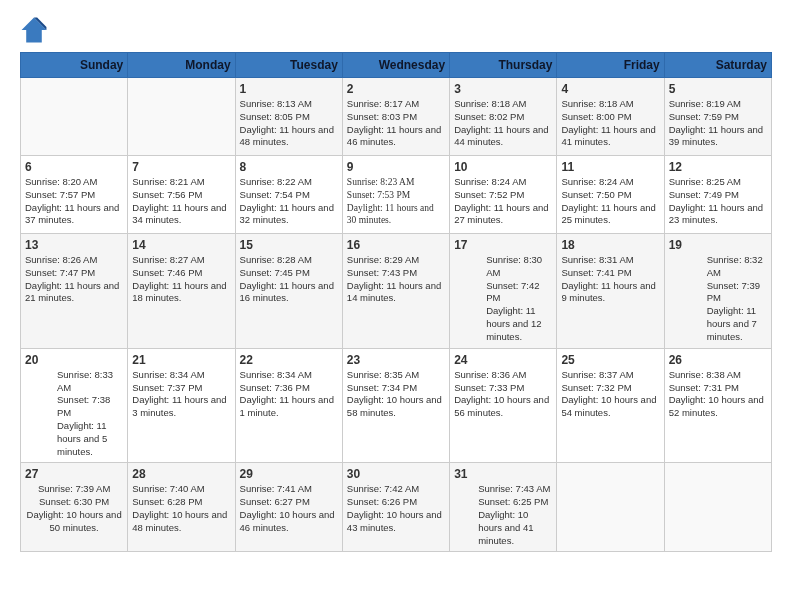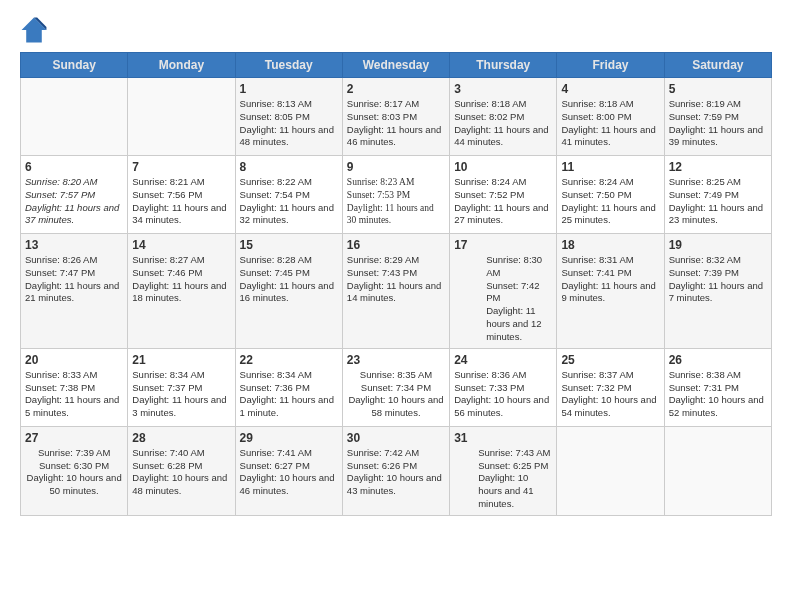--- a/index.html
+++ b/index.html
@@ -56,25 +56,25 @@
       font-size: 16px;
       color: #555;
     }
     table {
       width: 100%;
       border-collapse: collapse;
       table-layout: fixed;
     }
     thead tr th {
       background-color: #3a7abf;
-      color: #e5e5e5;
+      color: #0f172a;
       font-size: 12px;
       font-weight: bold;
       padding: 5px 4px;
-      text-align: center;
+      text-align: right;
       border: 1px solid #2e6aad;
     }
     tbody tr td {
       border: 1px solid #ccc;
       vertical-align: top;
       padding: 4px 4px;
       font-size: 10px;
       color: #333;
       height: 78px;
       background: #fff;
@@ -164,21 +164,21 @@
           <td>
             <span class="day-num">5</span>
             <div class="cell-content" style="white-space: pre-line;">Sunrise: 8:19 AM
 Sunset: 7:59 PM
 Daylight: 11 hours and 39 minutes.</div>
           </td>
         </tr>
         <tr>
           <td>
             <span class="day-num">6</span>
-            <div class="cell-content" style="white-space: pre-line; font-style: italic;">Sunrise: 8:20 AM
+            <div class="cell-content" style="white-space: pre-line;">Sunrise: 8:20 AM
 Sunset: 7:57 PM
 Daylight: 11 hours and 37 minutes.</div>
           </td>
           <td>
             <span class="day-num">7</span>
             <div class="cell-content" style="white-space: pre-line;">Sunrise: 8:21 AM
 Sunset: 7:56 PM
 Daylight: 11 hours and 34 minutes.</div>
           </td>
           <td>
@@ -244,47 +244,47 @@
 Daylight: 11 hours and 12 minutes.</div>
           </td>
           <td>
             <span class="day-num">18</span>
             <div class="cell-content" style="white-space: pre-line;">Sunrise: 8:31 AM
 Sunset: 7:41 PM
 Daylight: 11 hours and 9 minutes.</div>
           </td>
           <td>
             <span class="day-num">19</span>
-            <div class="cell-content" style="white-space: pre-line;">Sunrise: 8:32 AM
+            <div class="cell-content" style="white-space: pre-line; margin-left: 38px;">Sunrise: 8:32 AM
 Sunset: 7:39 PM
 Daylight: 11 hours and 7 minutes.</div>
           </td>
         </tr>
         <tr>
           <td>
             <span class="day-num">20</span>
-            <div class="cell-content" style="white-space: pre-line;">Sunrise: 8:33 AM
+            <div class="cell-content" style="white-space: pre-line; margin-left: 32px;">Sunrise: 8:33 AM
 Sunset: 7:38 PM
 Daylight: 11 hours and 5 minutes.</div>
           </td>
           <td>
             <span class="day-num">21</span>
             <div class="cell-content" style="white-space: pre-line;">Sunrise: 8:34 AM
 Sunset: 7:37 PM
 Daylight: 11 hours and 3 minutes.</div>
           </td>
           <td>
             <span class="day-num">22</span>
             <div class="cell-content" style="white-space: pre-line;">Sunrise: 8:34 AM
 Sunset: 7:36 PM
 Daylight: 11 hours and 1 minute.</div>
           </td>
           <td>
             <span class="day-num">23</span>
-            <div class="cell-content" style="white-space: pre-line; text-align: center;">Sunrise: 8:35 AM
+            <div class="cell-content" style="white-space: pre-line;">Sunrise: 8:35 AM
 Sunset: 7:34 PM
 Daylight: 10 hours and 58 minutes.</div>
           </td>
           <td>
             <span class="day-num">24</span>
             <div class="cell-content" style="white-space: pre-line;">Sunrise: 8:36 AM
 Sunset: 7:33 PM
 Daylight: 10 hours and 56 minutes.</div>
           </td>
           <td>

